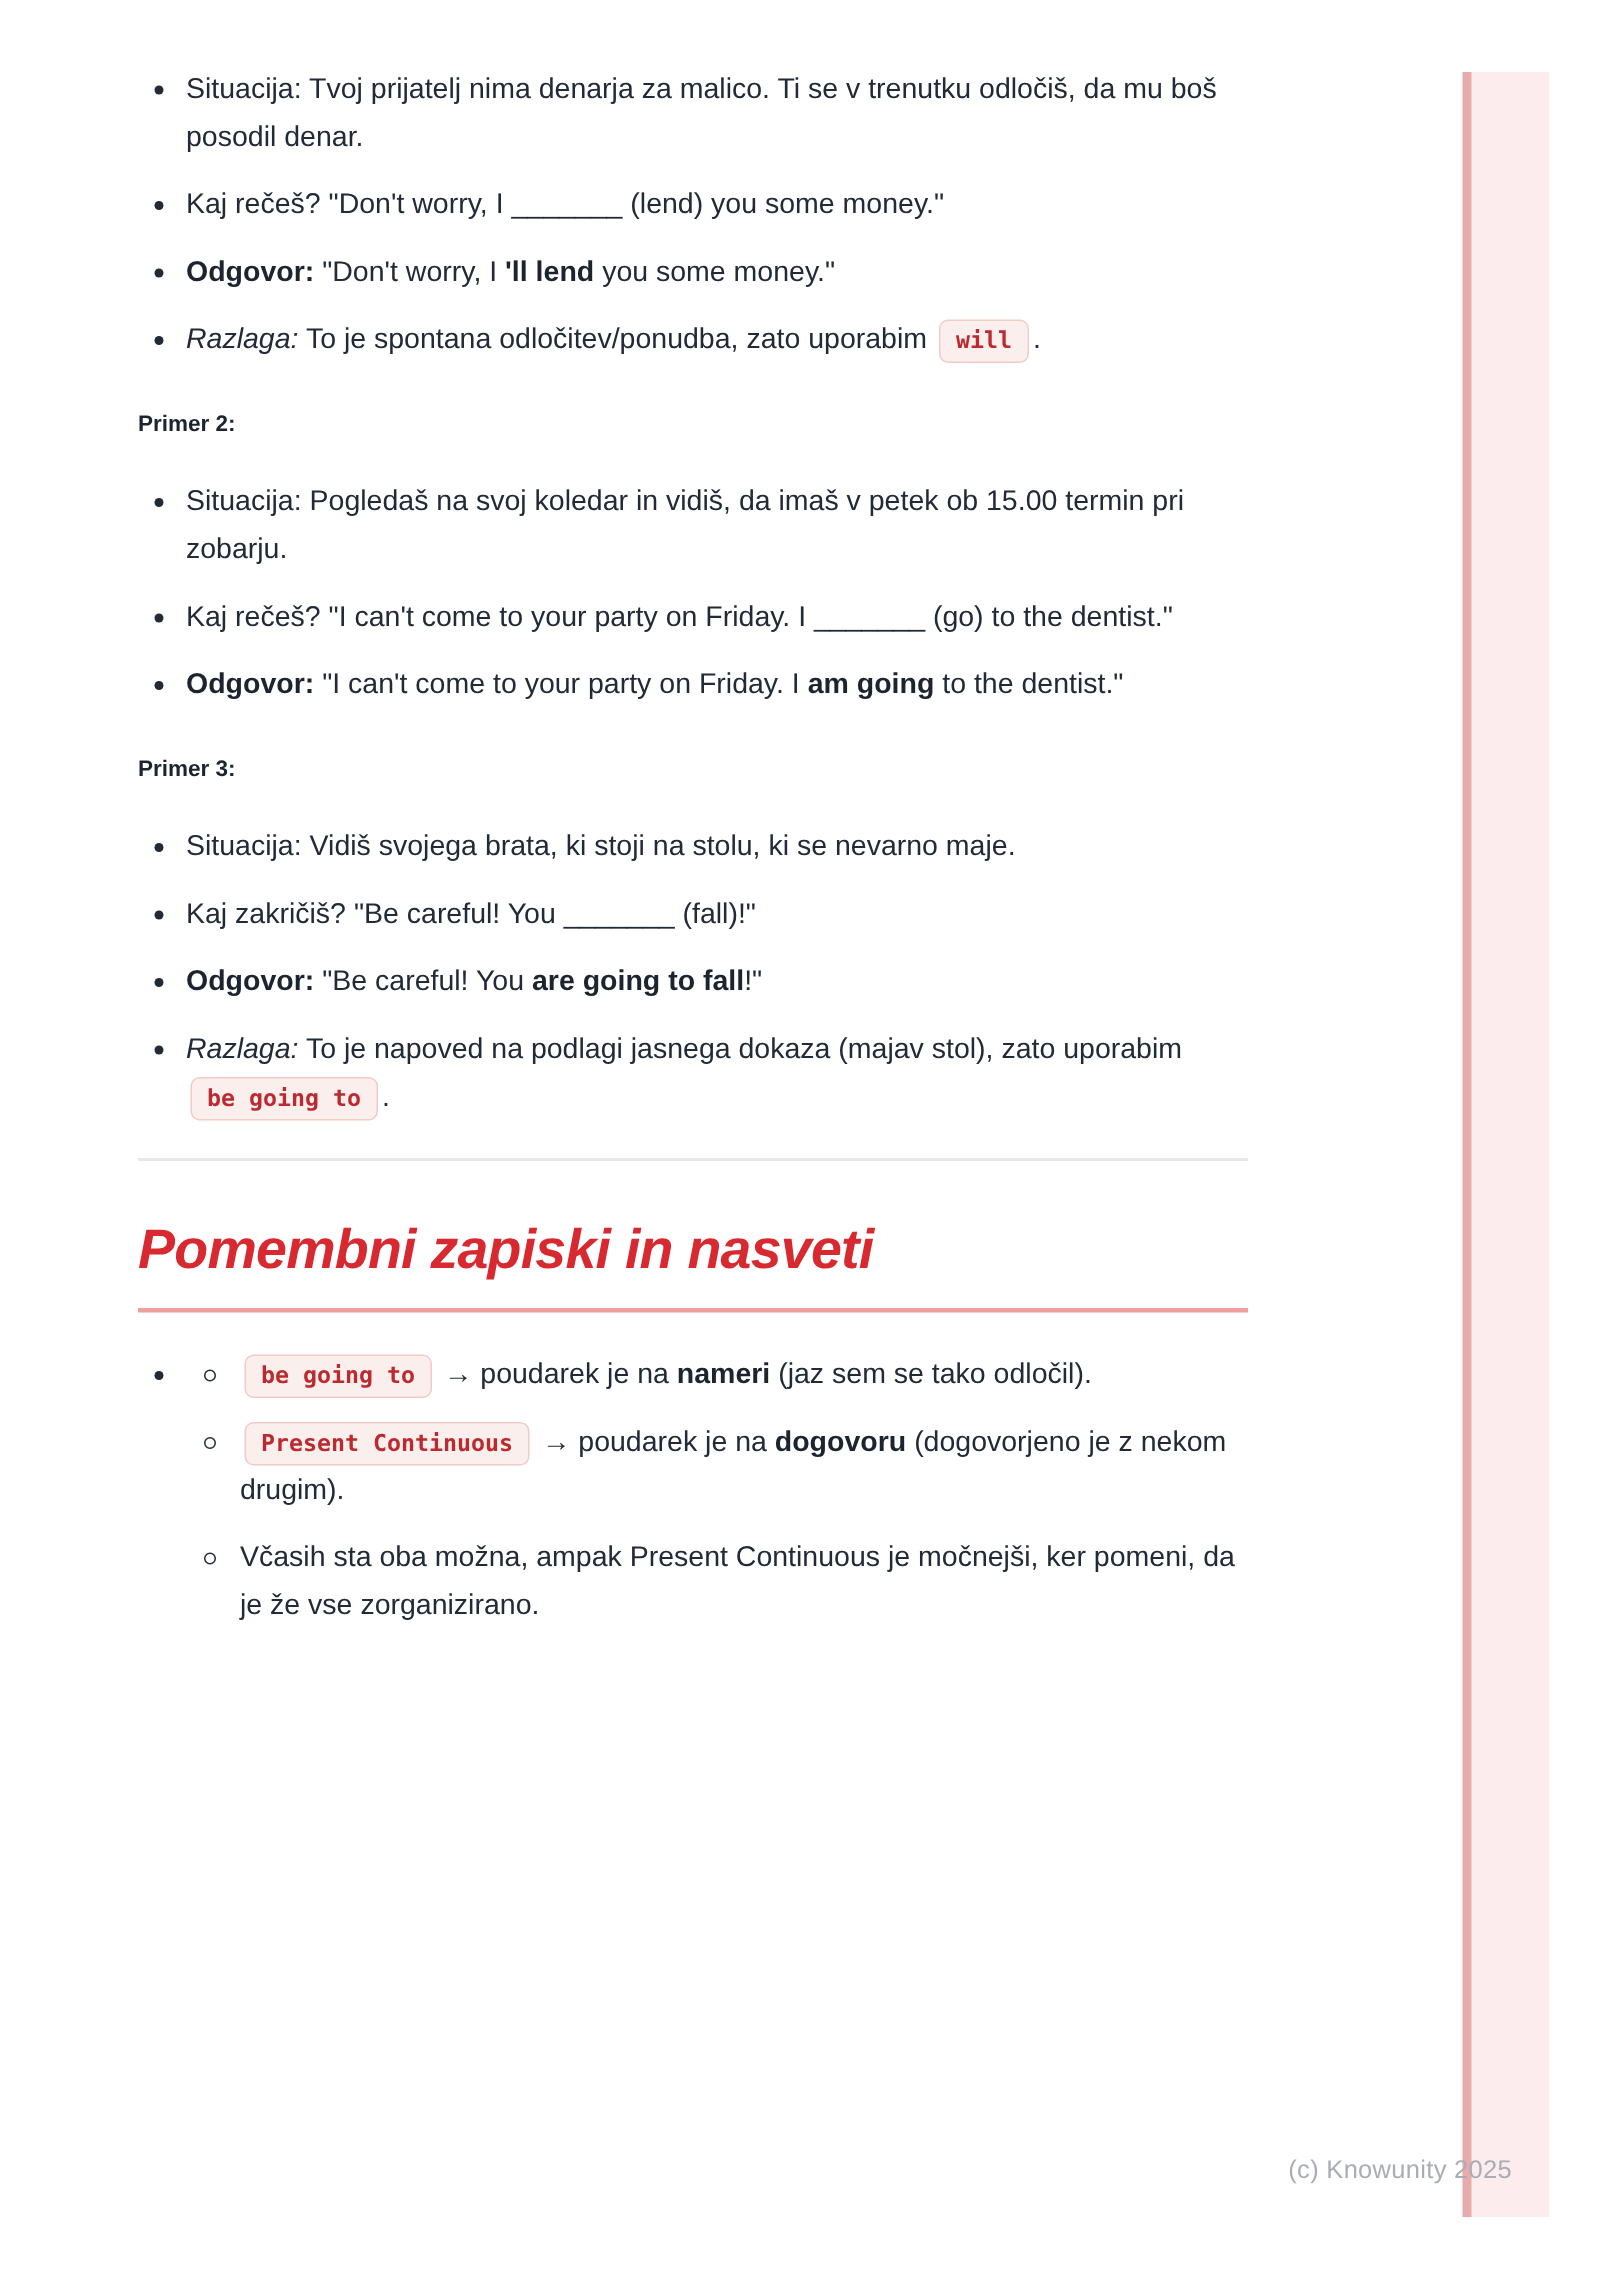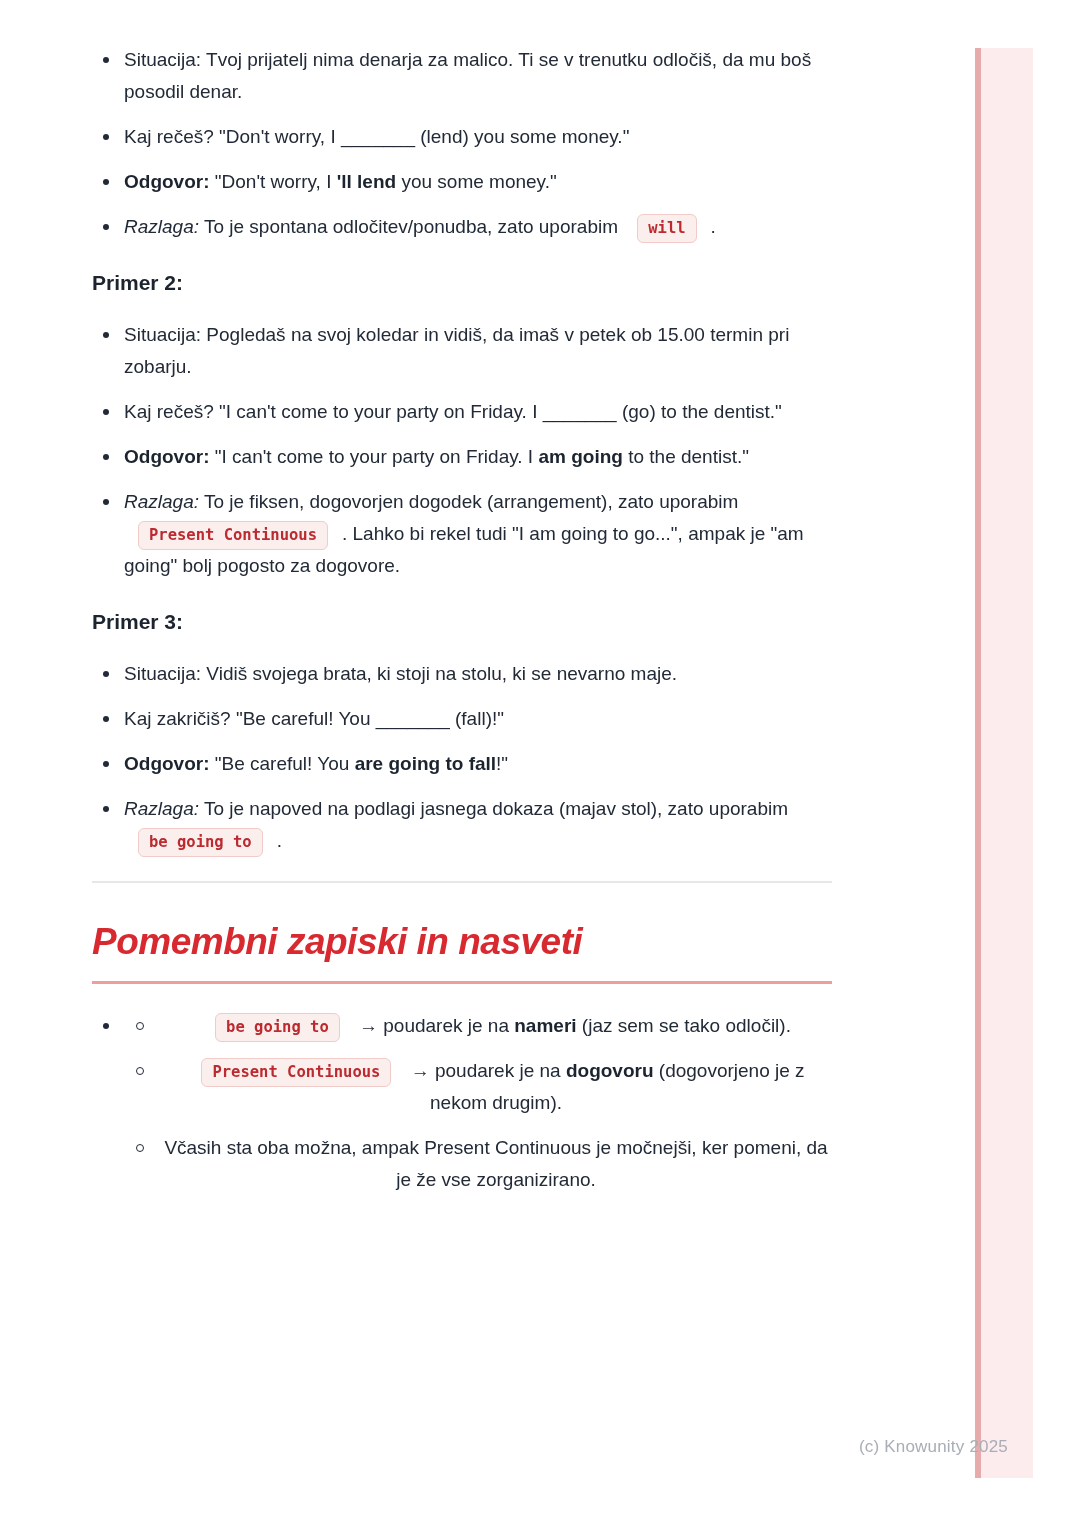--- a/index.html
+++ b/index.html
@@ -60,21 +60,20 @@
     border-radius:50%;
     background:#222a37;
   }
   ul.list.nested{
     margin-top:17px;
     margin-bottom:6px;
   }
   ul.list.nested > li{
     padding-left:36px;
     margin-bottom:13px;
-    text-align:center;
   }
   ul.list.nested > li::before{
     content:"";
     position:absolute;
     left:12px;
     top:12px;
     width:6px;height:6px;
     border-radius:50%;
     background:transparent;
     border:1.5px solid #222a37;
@@ -85,26 +84,26 @@
     display:inline-block;
     font-family:"DejaVu Sans Mono", monospace;
     font-weight:bold;
     font-size:15.5px;
     line-height:20px;
     color:#bc2a2f;
     background:#fbefee;
     border:1px solid #f0cbc8;
     border-radius:6px;
     padding:3px 10px 4px;
-    margin:0 14px;
+    margin:0 3px;
     vertical-align:baseline;
   }
   .h3{
     font-weight:bold;
-    font-size:21px;
+    font-size:15px;
     line-height:28px;
     color:#1c2430;
     margin:26px 0 22px 0;
   }
   .divider{
     height:2px;
     background:#e7e7ea;
     border:none;
     margin:24px 0 0 0;
   }
@@ -148,23 +147,20 @@
       <ul class="list top">
         <li>
           <div><span>Situacija: Pogledaš na svoj koledar in vidiš, da imaš v petek ob 15.00 termin pri zobarju.</span></div>
         </li>
         <li>
           <div><span>Kaj rečeš? "I can't come to your party on Friday. I _______ (go) to the dentist."</span></div>
         </li>
         <li>
           <div><span class="b">Odgovor:</span><span> "I can't come to your party on Friday. I </span><span class="b">am going</span><span> to the dentist."</span></div>
         </li>
-        <li>
-          <div><span class="i">Razlaga:</span><span> To je fiksen, dogovorjen dogodek (arrangement), zato uporabim </span><code class="badge">Present Continuous</code><span>. Lahko bi rekel tudi "I am going to go...", ampak je "am going" bolj pogosto za dogovore.</span></div>
-        </li>
       </ul>
       <div class="h3">Primer 3:</div>
       <ul class="list top">
         <li>
           <div><span>Situacija: Vidiš svojega brata, ki stoji na stolu, ki se nevarno maje.</span></div>
         </li>
         <li>
           <div><span>Kaj zakričiš? "Be careful! You _______ (fall)!"</span></div>
         </li>
         <li>

